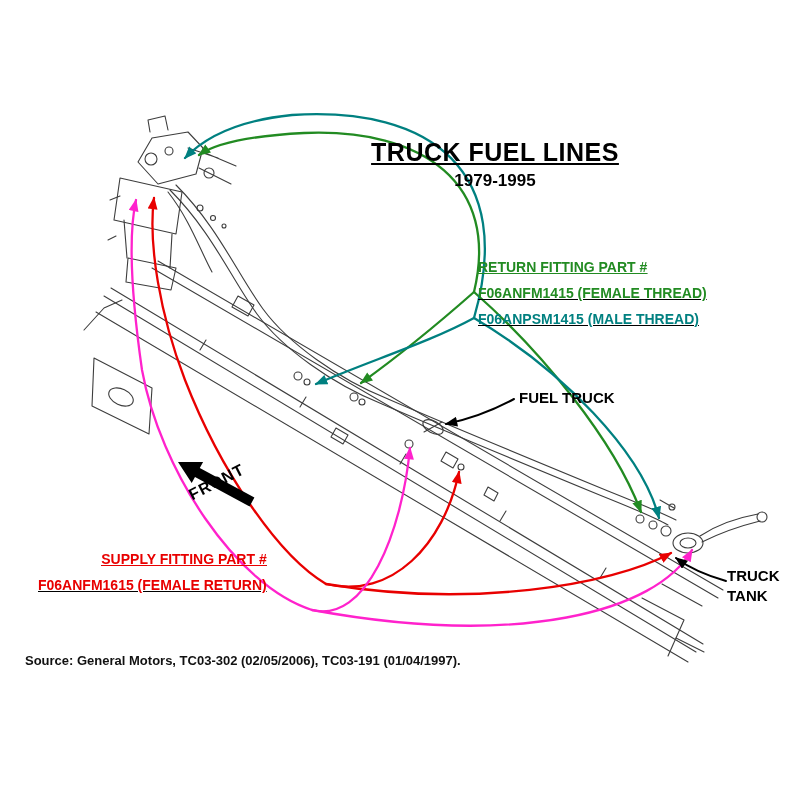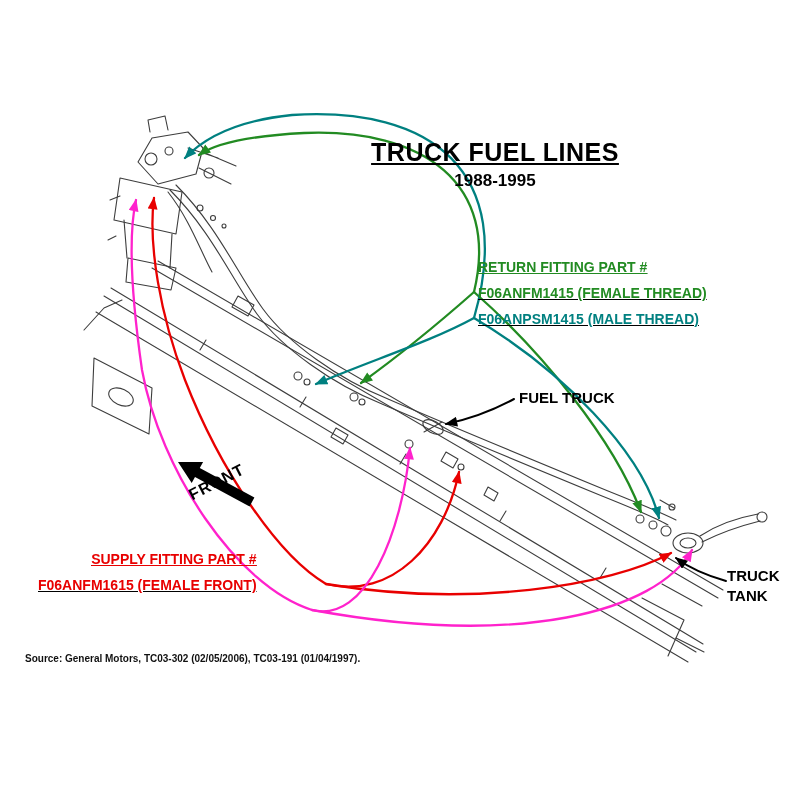--- a/index.html
+++ b/index.html
@@ -18,21 +18,21 @@
   .heading{text-decoration:underline;}
   .green{color:var(--return-green,#228b22);}
   .teal{color:var(--return-teal,#008080);}
   .red{color:var(--supply-red,#e80000);}
   .magenta{color:var(--supply-magenta,#ff22cc);}
   .black-lbl{color:#000;font-size:15px;}
   .fuel-filter-lbl{left:519px;top:389px;}
   .fuel-tank-lbl{left:727px;top:566px;line-height:20px;font-size:15px;}
   .front-lbl{left:186px;top:488px;font-size:16px;color:#000;
              transform:rotate(-27deg);transform-origin:0 0;letter-spacing:1px;}
-  .source{position:absolute;left:25px;top:653px;font-size:10px;font-weight:bold;color:#111;}
+  .source{position:absolute;left:25px;top:653px;font-size:13px;font-weight:bold;color:#111;}
   
   .art{stroke:var(--line-gray,#3d3d3d);fill:none;stroke-width:1.1;stroke-linecap:round;stroke-linejoin:round;}
   .curve{fill:none;stroke-width:2.3;stroke-linecap:round;}
   .c-green{stroke:var(--return-green,#228b22);}
   .c-teal{stroke:var(--return-teal,#008080);}
   .c-red{stroke:var(--supply-red,#e80000);}
   .c-magenta{stroke:var(--supply-magenta,#ff22cc);}
   .c-black{stroke:#000;stroke-width:2;}
   .m-green{fill:var(--return-green,#228b22);}
   .m-teal{fill:var(--return-teal,#008080);}
@@ -147,37 +147,37 @@
     <g>
       <path class="curve c-black" marker-end="url(#ah-black)" d="M514,399 C490,412 465,420 446,424"></path>
       <path class="curve c-black" marker-end="url(#ah-black)" d="M726,581 C705,575 688,567 676,558"></path>
 
       <polygon fill="#000" points="254.4,497.6 199.8,468.1 203.1,461.9 178,462 191.7,483.1 195,476.9 249.6,506.4"></polygon>
     </g>
   </svg>
 
   <div class="title-block">
     <div class="title">TRUCK FUEL LINES</div>
-    <div class="years">1988-1995</div>
+    <div class="years">1979-1995</div>
   </div>
 
   <div class="fitting-block return-block">
     <div class="green heading">RETURN FITTING PART #</div>
     <div class="green">F06ANFM1415 (FEMALE THREAD)</div>
     <div class="teal">F06ANPSM1415 (MALE THREAD)</div>
   </div>
 
   <div class="lbl black-lbl fuel-filter-lbl">FUEL TRUCK</div>
 
   <div class="lbl black-lbl fuel-tank-lbl">
     <div>TRUCK</div>
     <div>TANK</div>
   </div>
 
   <div class="lbl front-lbl">FRONT</div>
 
   <div class="fitting-block supply-block">
     <div class="red heading">SUPPLY FITTING PART #</div>
-    <div class="red">F06ANFM1615 (FEMALE FRONT)</div>
+    <div class="red">F06ANFM1615 (FEMALE RETURN)</div>
   </div>
 
   <div class="source">Source: General Motors, TC03-302 (02/05/2006), TC03-191 (01/04/1997).</div>
 </div>
 
 </body></html>

